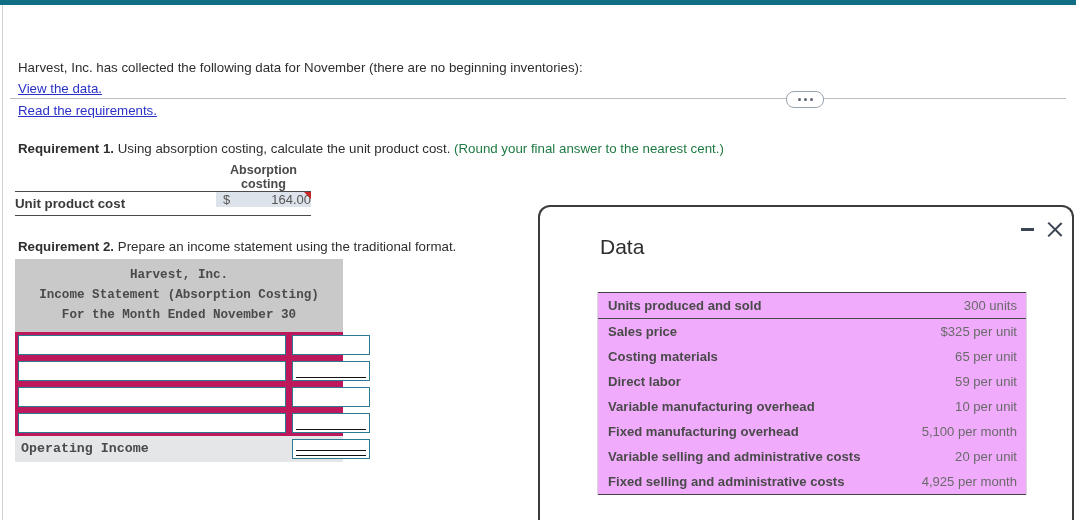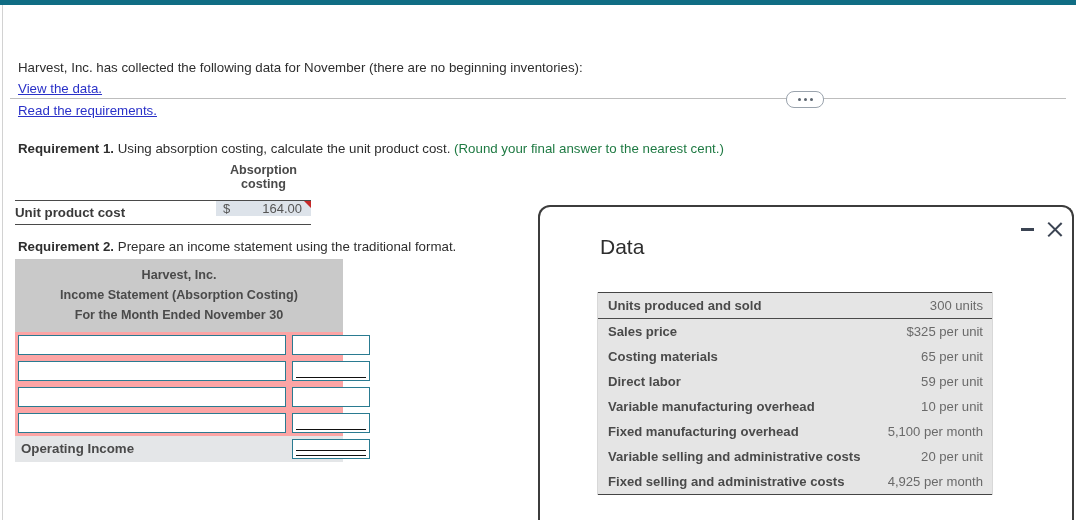--- a/index.html
+++ b/index.html
@@ -103,21 +103,21 @@
     width: 296px;
   }
   #req1-colhead {
     text-align: center;
     font-size: 12.6px;
     font-weight: bold;
     line-height: 14px;
     color: #4a4a4a;
     width: 95px;
     margin-left: 201px;
-    padding-bottom: 9px;
+    padding-bottom: 0;
   }
   #req1-rule {
     height: 1px;
     background: #4a4a4a;
     width: 296px;
   }
   #req1-row {
     display: flex;
     align-items: flex-start;
     height: 23px;
@@ -135,41 +135,41 @@
     background: #dde3ea;
     display: flex;
     align-items: center;
     font-size: 13px;
     color: #555;
   }
   #req1-currency { padding-left: 7px; }
   #req1-amount {
     flex: 1;
     text-align: right;
-    padding-right: 9px;
   }
   #req1-flag {
     position: absolute;
     right: 0; top: 0;
     width: 0; height: 0;
     border-top: 7px solid #c62828;
     border-left: 7px solid transparent;
   }
   #req1-rule-bottom {
     height: 1px;
     background: #4a4a4a;
     width: 296px;
   }
 
   
   #req2-table {
     position: absolute;
     left: 15px; top: 259px;
     width: 328px;
-    background: #fca5a5;
+    background: #be185d;
+    font-family: Liberation Mono, monospace;
   }
   #is-header {
     background: #c9c9c9;
     padding: 6px 0 7px 0;
     text-align: center;
   }
   #is-header div {
     font-size: 12.6px;
     font-weight: bold;
     color: #4a4a4a;
@@ -277,26 +277,26 @@
     width: 1.6px; height: 19px;
     background: #3b4453;
   }
   #close-btn::before { transform: rotate(45deg); }
   #close-btn::after  { transform: rotate(-45deg); }
 
   
   #data-table {
     position: absolute;
     left: 57px; top: 85px;
-    width: 396px;
+    width: 430px;
     box-sizing: border-box;
     border: 1px solid #d8d8d8;
     border-top: none;
     border-bottom: none;
-    background: #e5e5e5;
+    background: #f0abfc;
   }
   #data-table-inner {
     border-top: 1.5px solid #444;
     border-bottom: 1.5px solid #444;
     padding: 0;
   }
   .data-row {
     display: flex;
     align-items: center;
     justify-content: space-between;

